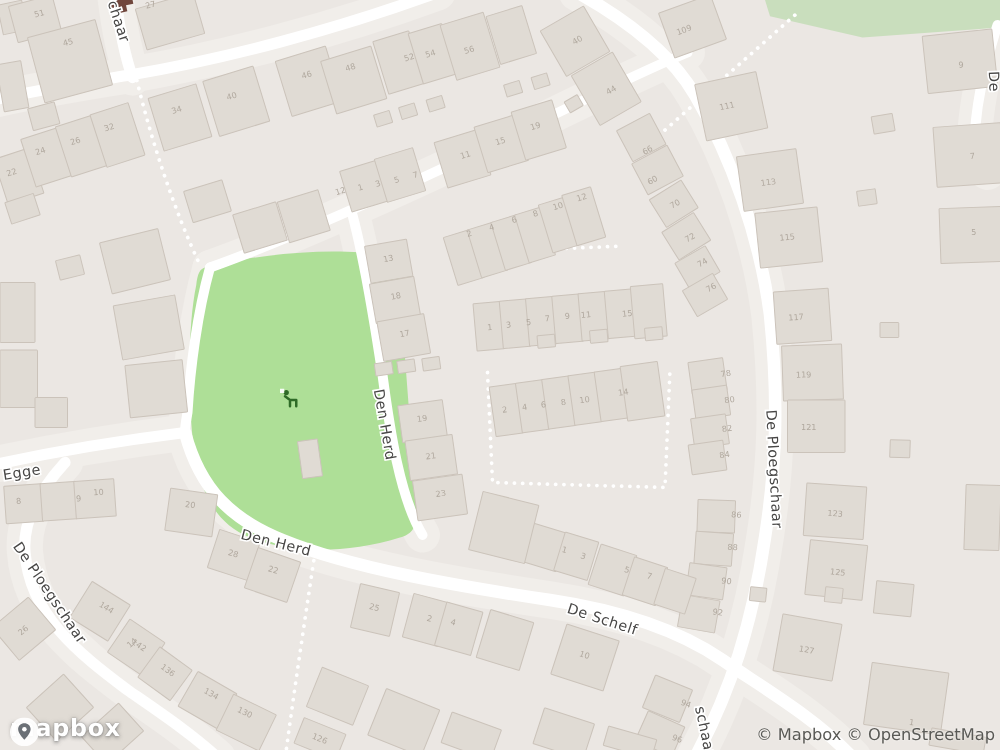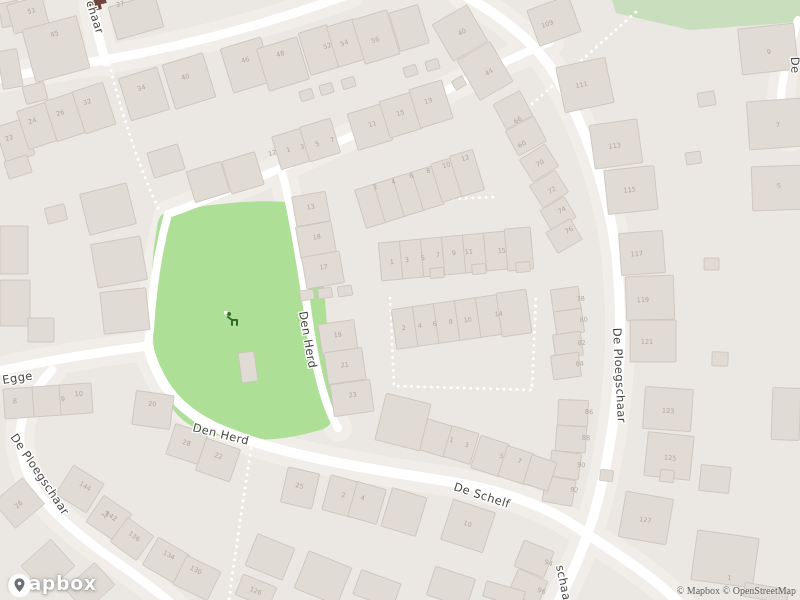--- a/index.html
+++ b/index.html
@@ -2,22 +2,22 @@
 <html><head>
 <meta charset="utf-8">
 <style>
   html,body{margin:0;padding:0;background:#ddd;}
   .map-frame{position:relative;width:800px;height:600px;overflow:hidden;
     background:#EBE7E3;font-family:"DejaVu Sans",sans-serif;}
   .map-frame svg{position:absolute;left:0;top:0;}
   .logo{position:absolute;left:8px;bottom:7px;display:flex;align-items:center;gap:5px;z-index:5;cursor:pointer;}
   .logo-word{font-size:19px;font-weight:bold;color:#fff;letter-spacing:.6px;line-height:1;
     text-shadow:0 0 1px rgba(110,110,110,.85),0 1px 3px rgba(110,110,110,.5),0 0 4px rgba(110,110,110,.4);}
-  .attribution{position:absolute;right:4px;bottom:4px;font-size:10px;color:#595955;z-index:5;
-    text-shadow:0 0 2px rgba(255,255,255,.9);font-family:Liberation Serif, serif;}
+  .attribution{position:absolute;right:4px;bottom:4px;font-size:13px;color:#595955;z-index:5;
+    text-shadow:0 0 2px rgba(255,255,255,.9);}
 </style>
 </head>
 <body>
 
 <div class="map-frame">
   <svg id="map-svg" width="800" height="600" viewBox="0 0 800 600">
       <rect x="0" y="0" width="800" height="600" fill="#EBE7E3"></rect>
       <path d="M 92,-6 C 95,20 99,42 106,62" fill="none" stroke="#F1EEEA" stroke-width="29" stroke-linecap="round" stroke-linejoin="round"></path>
       <path d="M -6,80 C 40,70 80,64 104,60 C 180,47 268,24 350,-6" fill="none" stroke="#F1EEEA" stroke-width="29" stroke-linecap="round" stroke-linejoin="round"></path>
       <path d="M 462,-6 C 505,18 538,45 556,76 C 585,125 608,190 616,252 C 623,320 621,372 612,430 C 602,498 585,552 556,606" fill="none" stroke="#F1EEEA" stroke-width="30" stroke-linecap="round" stroke-linejoin="round"></path>

